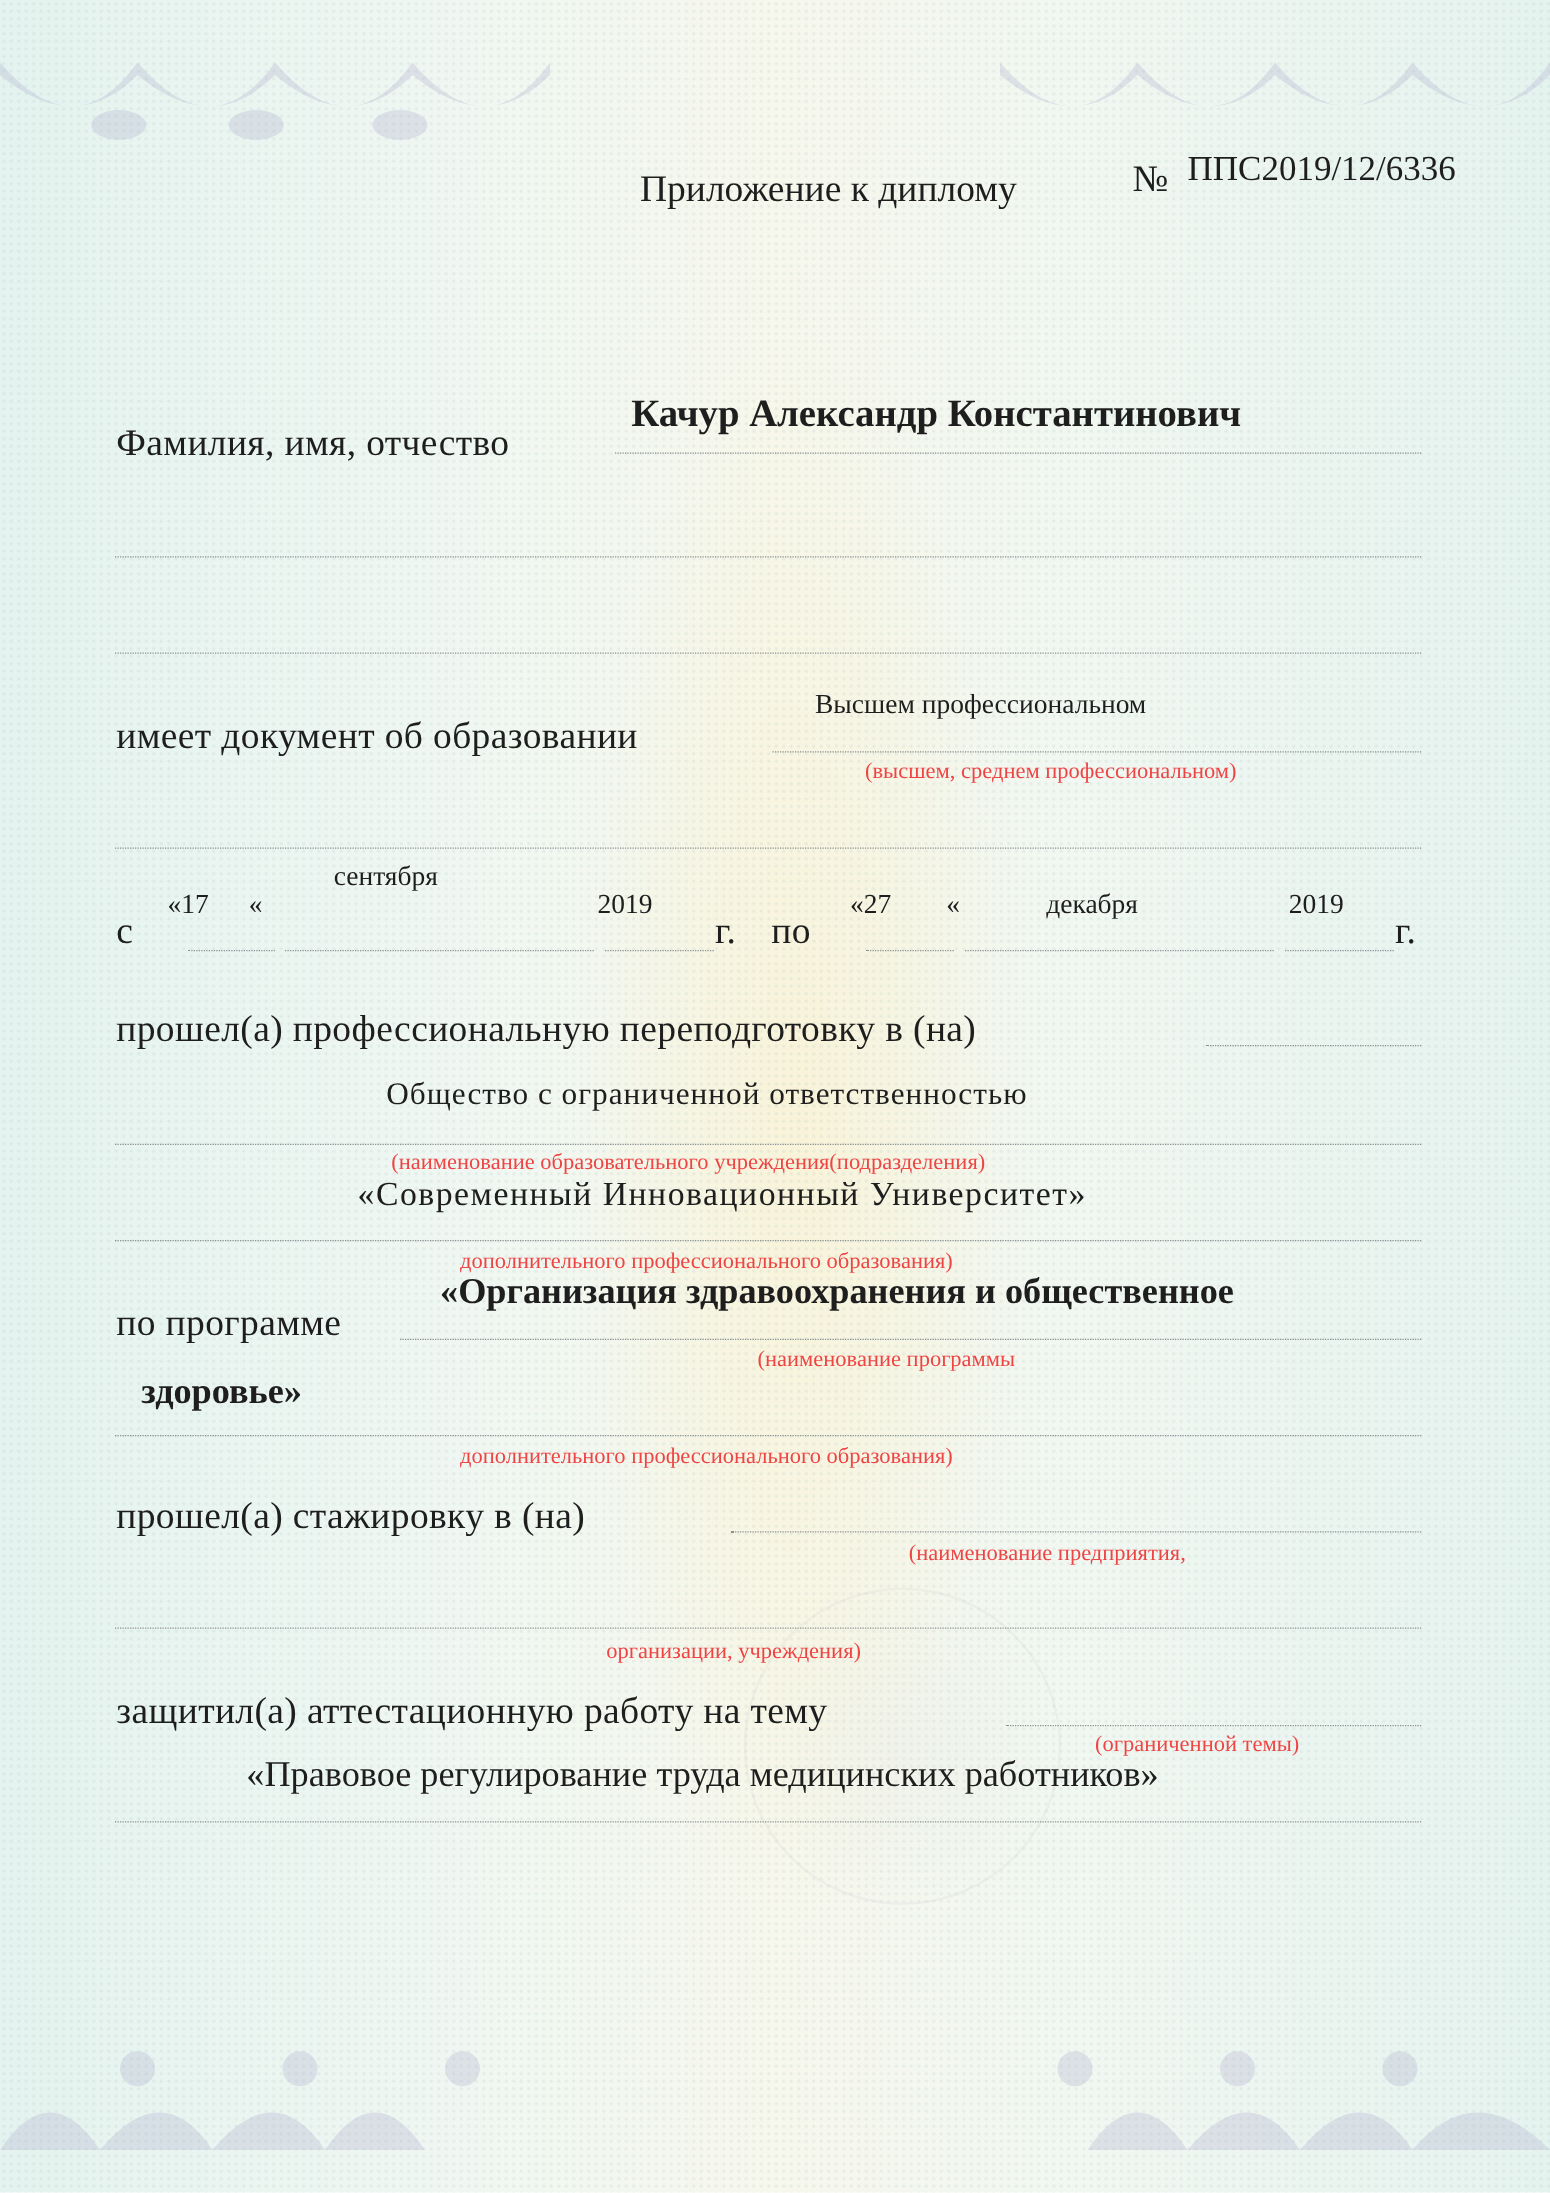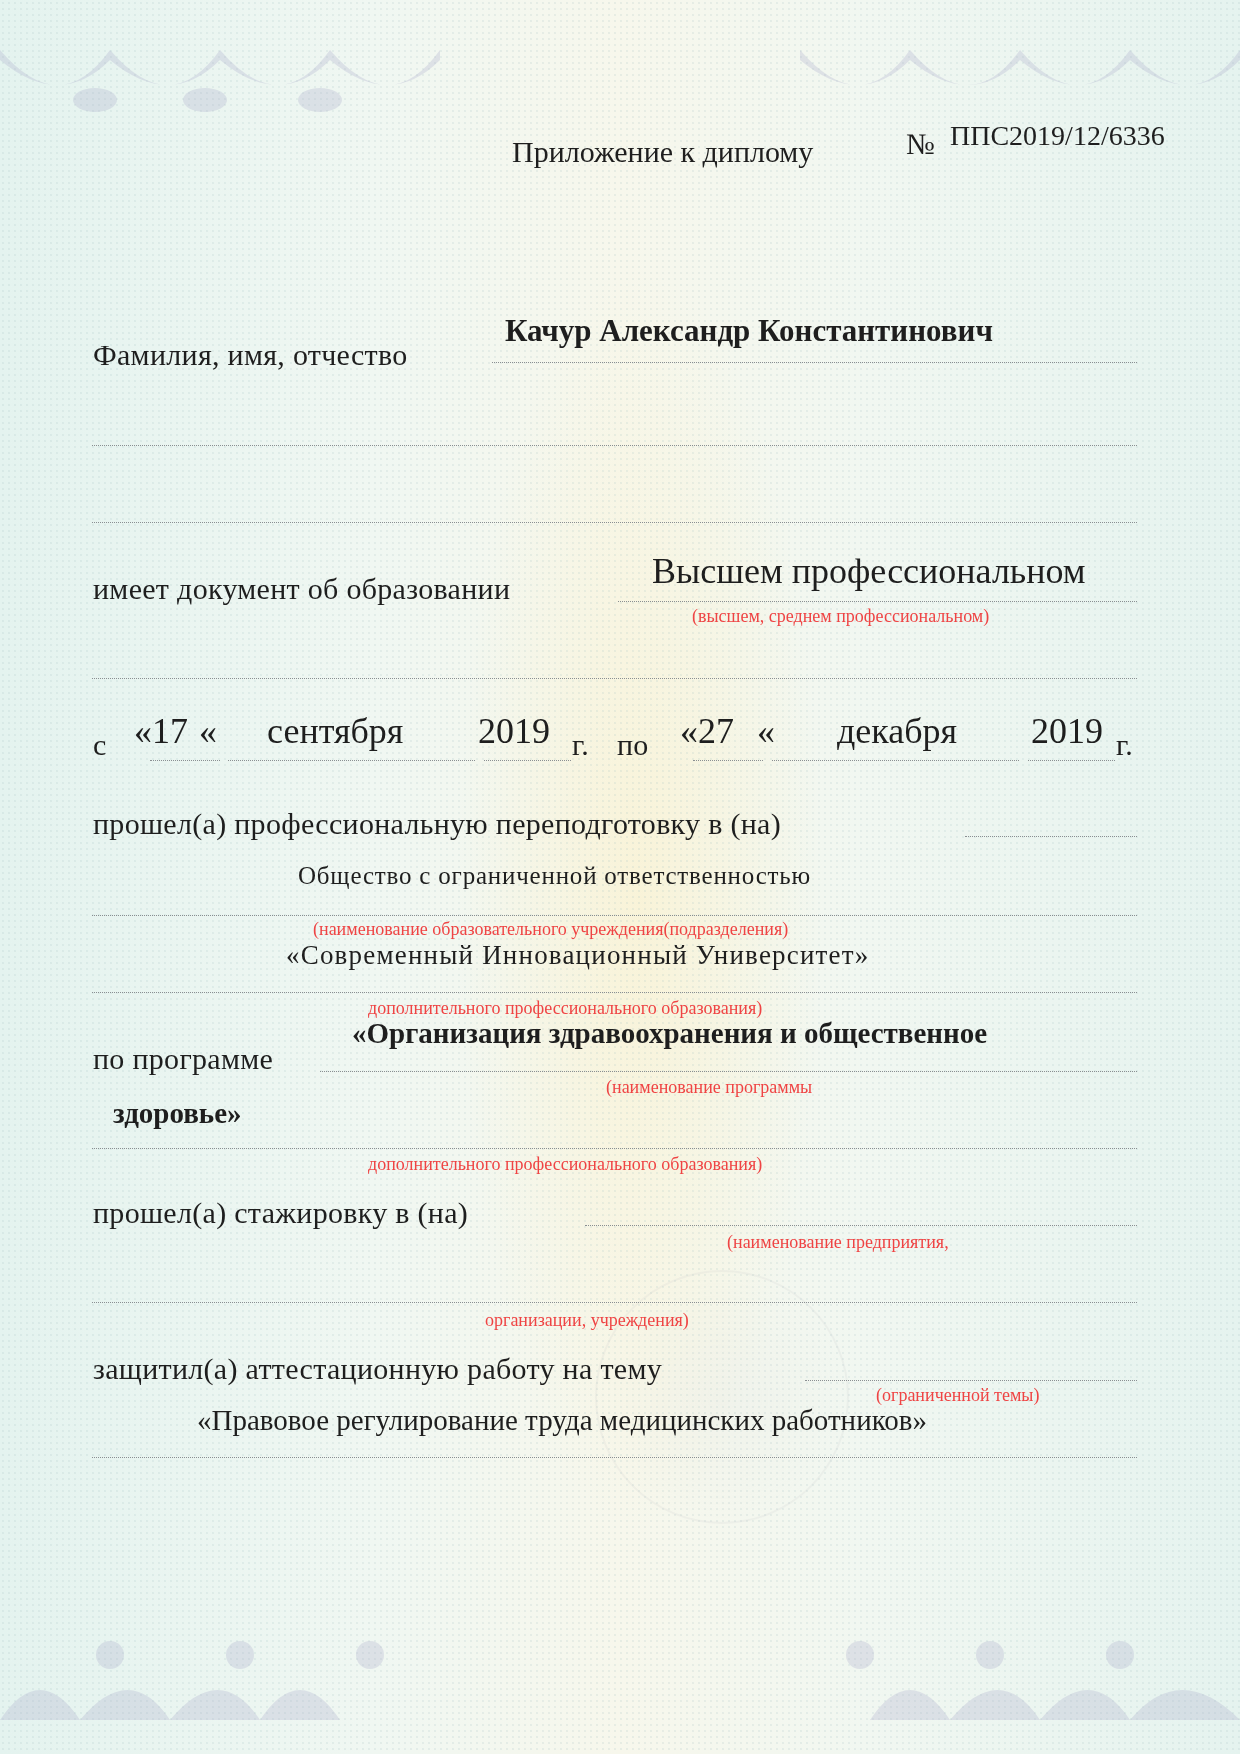--- a/index.html
+++ b/index.html
@@ -16,21 +16,21 @@
       background-image: radial-gradient(circle, rgba(160,190,190,0.18) 1px, transparent 1.6px);
       background-size: 6px 6px;
       pointer-events: none;
     }
     .band { position: absolute; left: 0; width: 1240px; height: 90px; pointer-events: none; }
     .band.top { top: 30px; }
     .band.bottom { top: 1640px; }
     .abs { position: absolute; white-space: nowrap; }
     .line { position: absolute; height: 0; border-top: 1px dotted #8a8f92; }
     .lbl { font-size: 30px; letter-spacing: 0.3px; }
-    .fill { font-size: 36px; }
+    .fill { font-size: 22px; }
     .bold { font-weight: bold; }
     .small { font-size: 18px; color: #ef4444; }
     .header-lbl { font-size: 30px; }
     .hdr-num { font-size: 28px; }
     .stamp {
       position: absolute; left: 595px; top: 1270px; width: 250px; height: 250px;
       border-radius: 50%; border: 2px solid rgba(180,180,190,0.12);
       background: radial-gradient(circle, rgba(200,200,210,0.08), rgba(200,200,210,0) 70%);
     }
   </style>
@@ -75,39 +75,39 @@
 
 <div class="abs lbl" style="left:93px; top:572px;">имеет документ об образовании</div>
 <div class="abs fill" style="left:652px; top:550px;">Высшем профессиональном</div>
 <div class="line" style="left:618px; top:601px; width:519px;"></div>
 <div class="abs small" style="left:692px; top:606px;">(высшем, среднем профессиональном)</div>
 <div class="line" style="left:92px; top:678px; width:1045px;"></div>
 
 <div class="abs lbl" style="left:93px; top:728px;">с</div>
 <div class="abs fill" style="left:134px; top:710px;">«17</div>
 <div class="abs fill" style="left:199px; top:710px;">«</div>
-<div class="abs fill" style="left:267px; top:710px;">сентября</div>
+<div class="abs fill" style="left:267px; top:688px;">сентября</div>
 <div class="abs fill" style="left:478px; top:710px;">2019</div>
 <div class="line" style="left:150px; top:760px; width:70px;"></div>
 <div class="line" style="left:228px; top:760px; width:247px;"></div>
 <div class="line" style="left:484px; top:760px; width:87px;"></div>
 <div class="abs lbl" style="left:572px; top:728px;">г.</div>
 <div class="abs lbl" style="left:617px; top:728px;">по</div>
 <div class="abs fill" style="left:680px; top:710px;">«27</div>
 <div class="abs fill" style="left:757px; top:710px;">«</div>
 <div class="abs fill" style="left:837px; top:710px;">декабря</div>
 <div class="abs fill" style="left:1031px; top:710px;">2019</div>
 <div class="line" style="left:693px; top:760px; width:70px;"></div>
 <div class="line" style="left:772px; top:760px; width:247px;"></div>
 <div class="line" style="left:1028px; top:760px; width:87px;"></div>
 <div class="abs lbl" style="left:1116px; top:728px;">г.</div>
 
 <div class="abs lbl" style="left:93px; top:807px;">прошел(а) профессиональную переподготовку в (на)</div>
 <div class="line" style="left:965px; top:836px; width:172px;"></div>
-<div class="abs" style="left:298px; top:862px; font-size:25px; letter-spacing:0.8px;">Общество с ограниченной ответственностью</div>
+<div class="abs" style="left:309px; top:862px; font-size:25px; letter-spacing:0.8px;">Общество с ограниченной ответственностью</div>
 <div class="line" style="left:92px; top:915px; width:1045px;"></div>
 <div class="abs small" style="left:313px; top:919px;">(наименование образовательного учреждения(подразделения)</div>
 <div class="abs" style="left:286px; top:940px; font-size:27px; letter-spacing:1.2px;">«Современный Инновационный Университет»</div>
 <div class="line" style="left:92px; top:992px; width:1045px;"></div>
 <div class="abs small" style="left:368px; top:998px;">дополнительного профессионального образования)</div>
 
 <div class="abs fill bold" style="left:352px; top:1017px; font-size:29px;">«Организация здравоохранения и общественное</div>
 <div class="abs lbl" style="left:93px; top:1042px;">по программе</div>
 <div class="line" style="left:320px; top:1071px; width:817px;"></div>
 <div class="abs small" style="left:606px; top:1077px;">(наименование программы</div>

